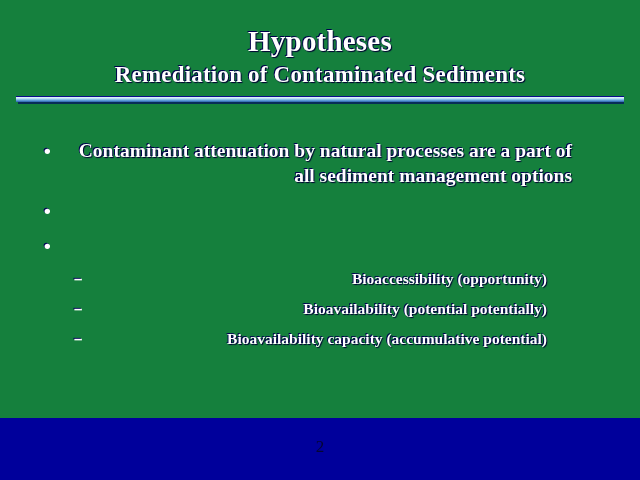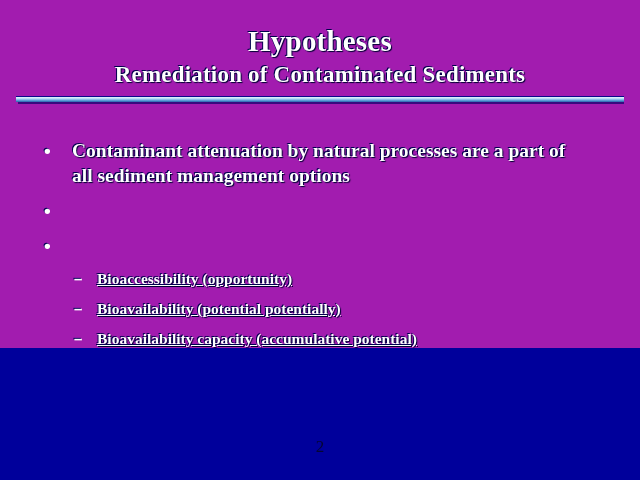--- a/index.html
+++ b/index.html
@@ -12,22 +12,22 @@
     background: #00009b;
     font-family: "Liberation Serif", serif;
     overflow: hidden;
     position: relative;
   }
 
   .slide {
     position: absolute;
     inset: 0;
     width: 640px;
-    height: 348px;
-    background: #a21caf;
+    height: 418px;
+    background: #15803d;
   }
 
   
   .title-block {
     position: absolute;
     left: 0;
     top: 24px;
     width: 640px;
     text-align: center;
   }
@@ -122,31 +122,31 @@
     line-height: 22px;
     font-family: "Liberation Sans", sans-serif;
   }
 
   .bullet-text {
     flex: 1 1 auto;
     color: #ffffff;
     font-family: "Liberation Serif", serif;
     font-weight: bold;
     text-shadow: -1px -1px 0 #00004f, 1px 1px 1px #000033;
+    text-align: right;
   }
   .level1 .bullet-text {
     font-size: 19.5px;
     line-height: 25px;
     max-width: 500px;
   }
   .level2 .bullet-text {
     font-size: 15.5px;
     line-height: 22px;
     max-width: 450px;
-    text-decoration: underline;
   }
 
   
   .page-number {
     position: absolute;
     left: 0;
     top: 437px;
     width: 640px;
     text-align: center;
     font-family: "Liberation Serif", serif;

